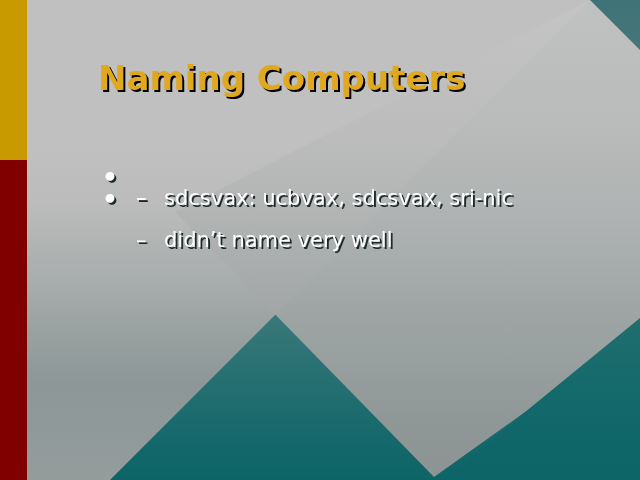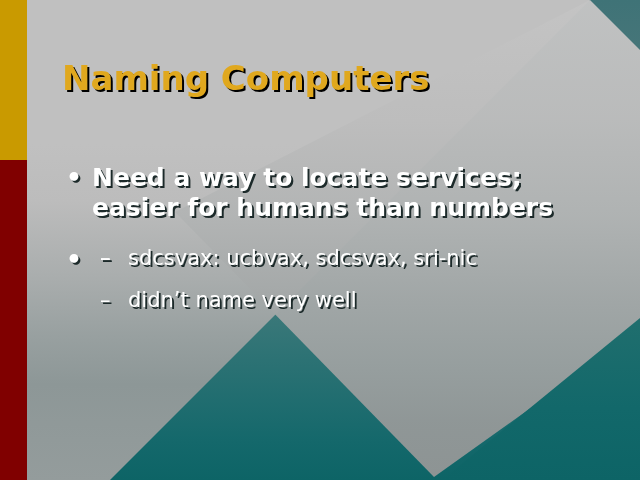--- a/index.html
+++ b/index.html
@@ -113,20 +113,21 @@
     width: 27px;
     height: 320px;
     background: #800000;
   }
 
   
   .content {
     position: absolute;
     inset: 0;
     z-index: 10;
+    margin-left: 36px;
   }
 
   .title {
     position: absolute;
     left: 62px;
     top: 58px;
     font-size: 34px;
     font-weight: bold;
     color: #e0a81e;
     letter-spacing: 0px;
@@ -198,21 +199,20 @@
   </div>
 
   <div class="content">
 
     <div class="title">Naming Computers</div>
 
     <div class="body-list">
 
       <div class="bullet-l1">
         <span class="marker">•</span>
-        <span>Need a way to locate services; easier for humans than numbers</span>
       </div>
 
       <div class="bullet-l1 spacer-top">
         <span class="marker">•</span>
       </div>
 
       <div class="bullet-l2 spacer-top">
         <span class="marker">–</span>
       </div>
 

